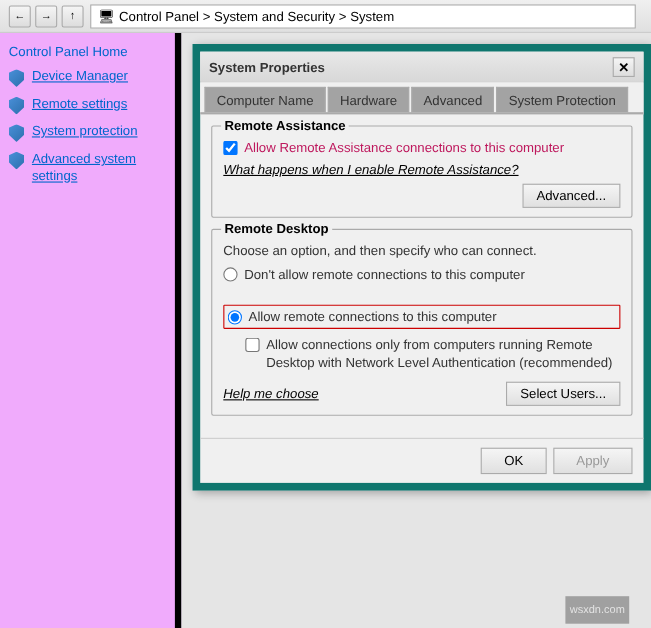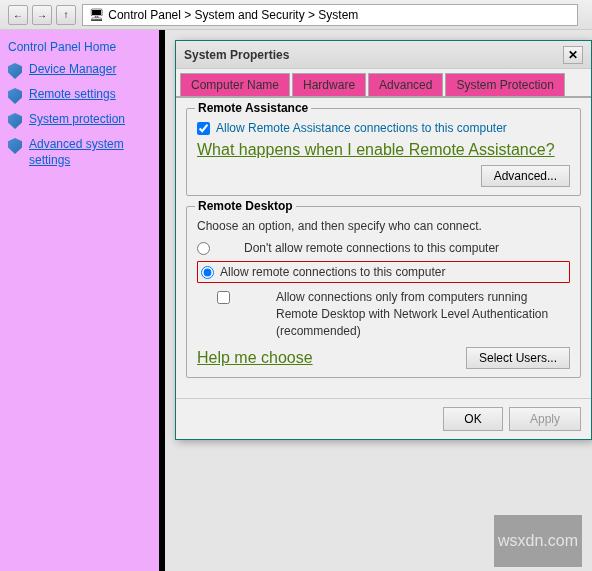--- a/index.html
+++ b/index.html
@@ -137,21 +137,21 @@
       align-items: flex-start;
       justify-content: flex-start;
       padding-top: 10px;
       padding-left: 10px;
     }
 
     
     .dialog {
       width: 444px;
       background: #f0f0f0;
-      border: 1px solid #0f766e;
+      border: 7px solid #0f766e;
       box-shadow: 2px 2px 8px rgba(0,0,0,0.3);
       font-size: 12px;
     }
     .dialog-titlebar {
       background: linear-gradient(to bottom, #e8e8e8, #d8d8d8);
       height: 28px;
       display: flex;
       align-items: center;
       padding: 0 8px;
       border-bottom: 1px solid #ccc;
@@ -182,21 +182,21 @@
       border-bottom: 2px solid #aaa;
       padding: 4px 4px 0 4px;
       gap: 2px;
     }
     .tab {
       padding: 4px 10px;
       font-size: 12px;
       cursor: pointer;
       border: 1px solid #aaa;
       border-bottom: none;
-      background: #ec4899;
+      background: #a3a3a3;
       color: #333;
     }
     .tab.active {
       background: #f0f0f0;
       border-bottom: 2px solid #f0f0f0;
       margin-bottom: -2px;
       font-weight: 600;
       color: #000;
     }
 
@@ -234,31 +234,32 @@
     }
     .checkbox-input {
       width: 13px;
       height: 13px;
       margin-right: 6px;
       cursor: pointer;
       flex-shrink: 0;
     }
     .checkbox-label {
       font-size: 12px;
-      color: #0369a1;
+      color: #be185d;
     }
 
     
     .blue-link {
-      color: #4d7c0f;
+      color: #000000;
       text-decoration: underline;
       cursor: pointer;
-      font-size: 16px;
+      font-size: 12px;
       display: block;
       margin: 4px 0 6px 0;
+      font-style: italic;
     }
 
     
     .btn-row {
       display: flex;
       justify-content: flex-end;
       margin-top: 4px;
     }
     .btn {
       padding: 3px 12px;
@@ -266,23 +267,22 @@
       border: 1px solid #aaa;
       background: linear-gradient(to bottom, #f5f5f5, #e0e0e0);
       cursor: pointer;
       min-width: 70px;
       text-align: center;
     }
 
     
     .radio-row {
       display: flex;
-      align-items: center;
-      margin-bottom: 6px;
-      gap: 28px;
+      align-items: flex-start;
+      margin-bottom: 20px;
     }
     .radio-input {
       width: 13px;
       height: 13px;
       margin-right: 6px;
       cursor: pointer;
       flex-shrink: 0;
     }
     .radio-label {
       font-size: 12px;
@@ -303,21 +303,20 @@
       color: #333;
       margin-bottom: 8px;
     }
 
     
     .sub-checkbox-row {
       display: flex;
       align-items: flex-start;
       margin-left: 20px;
       margin-bottom: 6px;
-      gap: 40px;
     }
     .sub-checkbox-text {
       font-size: 12px;
       color: #333;
       line-height: 1.4;
     }
 
     
     .dialog-footer {
       display: flex;
@@ -337,25 +336,25 @@
     }
     .footer-btn.disabled {
       color: #999;
       cursor: default;
     }
 
     
     .watermark {
       position: absolute;
       bottom: 4px;
-      right: 10px;
-      font-size: 16px;
+      right: 20px;
+      font-size: 10px;
       color: rgba(255,255,255,0.7);
       background: rgba(0,0,0,0.3);
-      padding: 17px 4px;
+      padding: 7px 4px;
     }
 
     .content-right-stub {
       position: absolute;
       right: 0;
       top: 60px;
       width: 20px;
       font-size: 11px;
       color: #555;
       line-height: 1.5;

